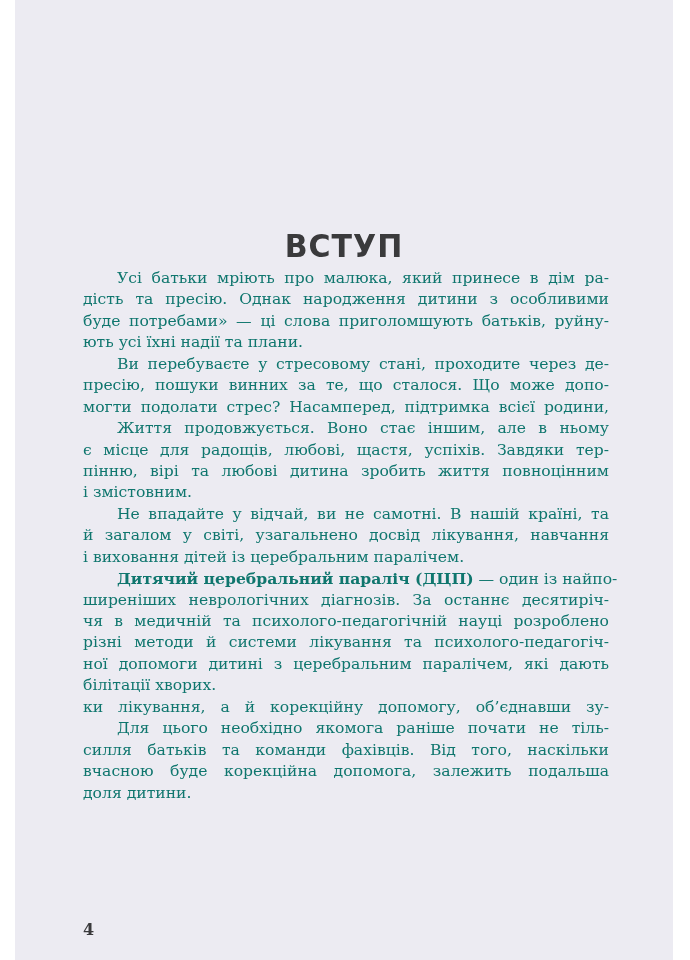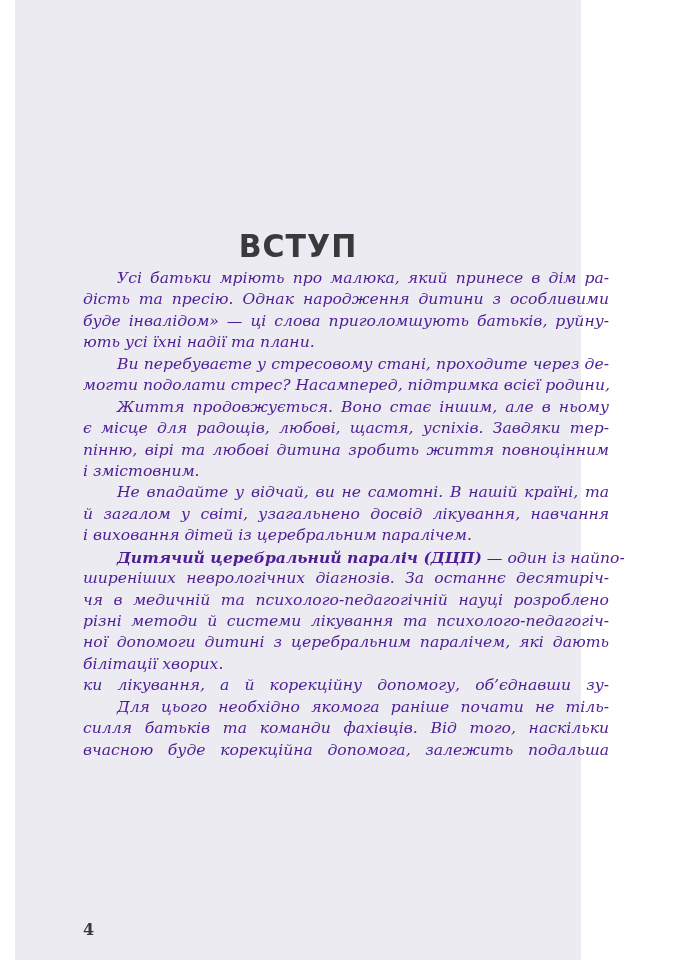--- a/index.html
+++ b/index.html
@@ -5,21 +5,21 @@
     html, body { margin: 0; padding: 0; }
     body {
       width: 690px; height: 960px;
       background: #ffffff;
       position: relative;
       overflow: hidden;
     }
     .page {
       position: absolute;
       left: 15px; top: 0;
-      width: 566px; height: 960px;
+      width: 658px; height: 960px;
       background: #ecebf2;
     }
     .title {
       position: absolute;
       left: 0; right: 0;
       top: 228px;
       text-align: center;
       font-family: "DejaVu Sans", sans-serif;
       font-weight: bold;
       font-size: 30px;
@@ -28,22 +28,21 @@
       transform: scaleY(1.05);
     }
     .text {
       position: absolute;
       left: 68px;
       top: 268px;
       width: 526px;
       font-family: "DejaVu Serif", serif;
       font-size: 15.6px;
       line-height: 21.45px;
-      color: #4c1d95;
-      font-style: italic;
+      color: #0f766e;
     }
     .line {
       display: block;
       white-space: nowrap;
       text-align: justify;
       text-align-last: justify;
       height: 21.45px;
     }
     .line.last { text-align-last: left; }
     .line.indent { padding-left: 34px; }
@@ -62,26 +61,27 @@
 <body>
 
 <div class="page">
   <div class="title">ВСТУП</div>
 
   <div class="text">
 
     <div>
       <span class="line indent">Усі батьки мріють про малюка, який принесе в дім ра-</span>
       <span class="line">дість та пресію. Однак народження дитини з особливими</span>
-      <span class="line">буде інвалідом» — ці слова приголомшують батьків, руйну-</span>
+      <span class="line">буде потребами» — ці слова приголомшують батьків, руйну-</span>
       <span class="line last">ють усі їхні надії та плани.</span>
     </div>
 
     <div>
       <span class="line indent">Ви перебуваєте у стресовому стані, проходите через де-</span>
+      <span class="line">пресію, пошуки винних за те, що сталося. Що може допо-</span>
       <span class="line">могти подолати стрес? Насамперед, підтримка всієї родини,</span>
     </div>
 
     <div>
       <span class="line indent">Життя продовжується. Воно стає іншим, але в ньому</span>
       <span class="line">є місце для радощів, любові, щастя, успіхів. Завдяки тер-</span>
       <span class="line">пінню, вірі та любові дитина зробить життя повноцінним</span>
       <span class="line last">і змістовним.</span>
     </div>
 
@@ -98,17 +98,18 @@
       <span class="line">різні методи й системи лікування та психолого-педагогіч-</span>
       <span class="line">ної допомоги дитині з церебральним паралічем, які дають</span>
       <span class="line last">білітації хворих.</span>
     </div>
 
     <div>
       <span class="line">ки лікування, а й корекційну допомогу, об’єднавши зу-</span>
       <span class="line indent">Для цього необхідно якомога раніше почати не тіль-</span>
       <span class="line">силля батьків та команди фахівців. Від того, наскільки</span>
       <span class="line">вчасною буде корекційна допомога, залежить подальша</span>
+      <span class="line last">доля дитини.</span>
     </div>
   </div>
 
   <div class="pagenum">4</div>
 </div>
 
 </body></html>

